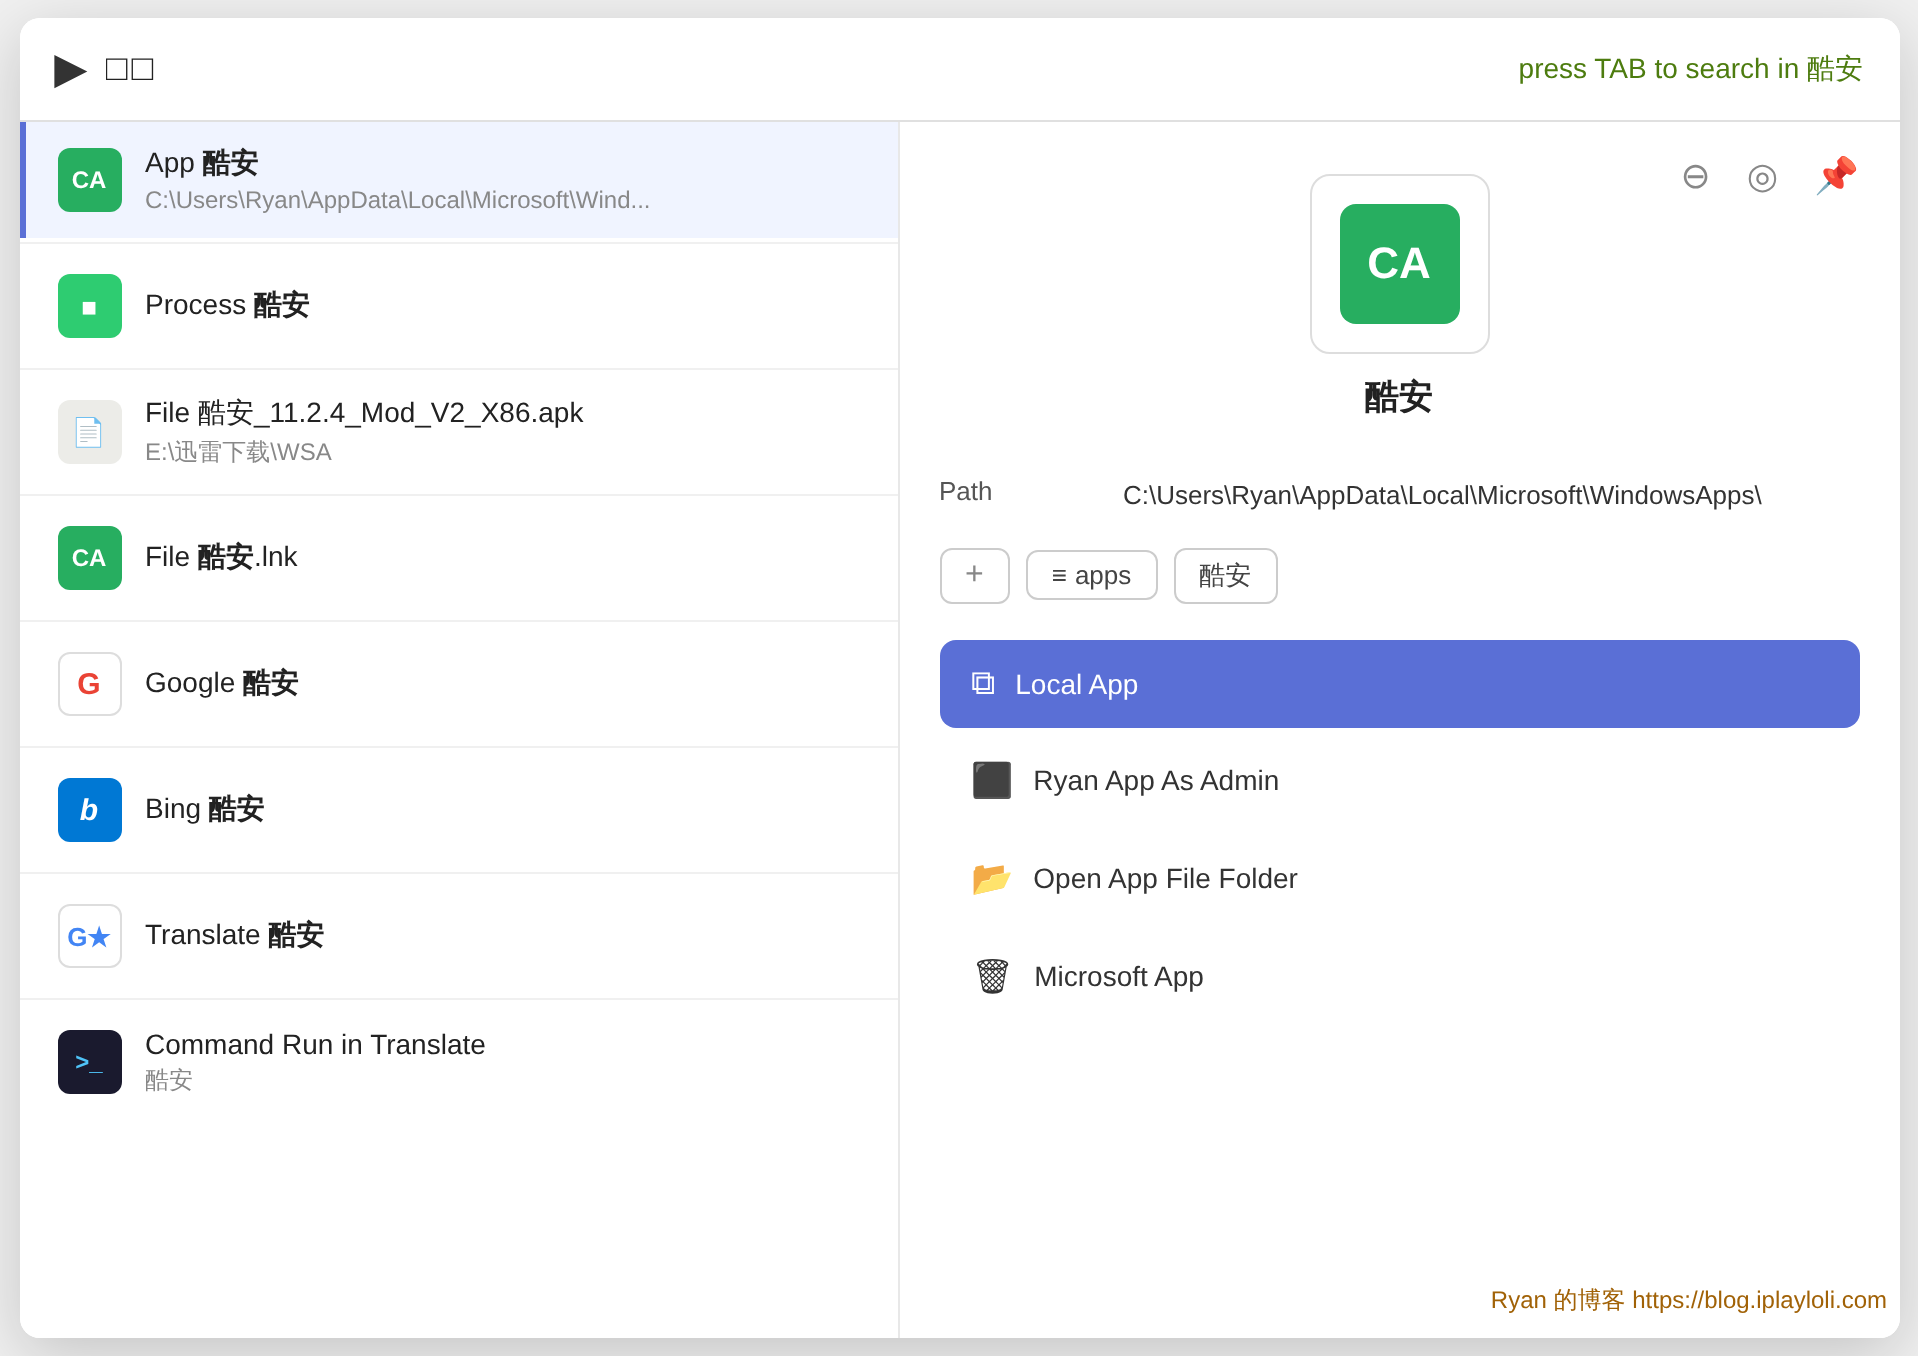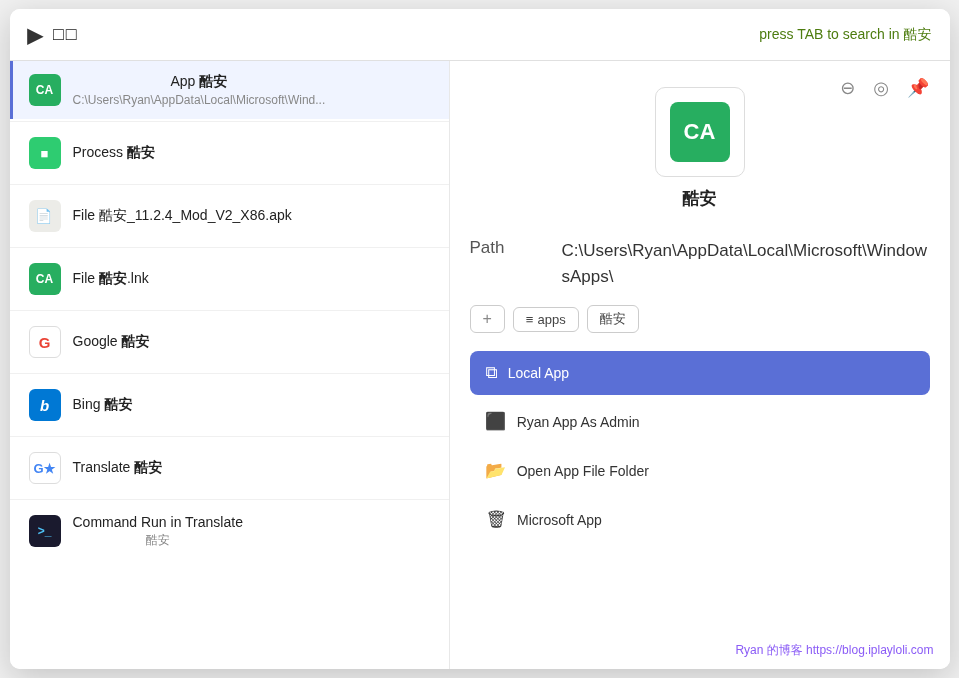--- a/index.html
+++ b/index.html
@@ -69,21 +69,20 @@
       border-left: 3px solid transparent;
       min-height: 58px;
     }
     .list-item.active {
       background: #f0f4ff;
       border-left: 3px solid #5a6fd6;
     }
     .item-text {
       display: flex;
       flex-direction: column;
-      text-align: center;
     }
     .item-title {
       font-size: 14px;
       color: #222;
       font-weight: 500;
     }
     .item-title span.keyword {
       font-weight: 700;
     }
     .item-subtitle {
@@ -151,21 +150,21 @@
     .app-name-large {
       font-size: 17px;
       font-weight: 600;
       color: #222;
       margin-bottom: 12px;
     }
     .path-row {
       display: flex;
       width: 100%;
       margin-bottom: 16px;
-      font-size: 17px;
+      font-size: 13px;
     }
     .path-label {
       color: #555;
       font-weight: 500;
       min-width: 50px;
       margin-right: 10px;
     }
     .path-value {
       color: #333;
       word-break: break-all;
@@ -213,23 +212,23 @@
       background: #5a6fd6;
       color: #fff;
     }
     .action-icon {
       font-size: 17px;
       flex-shrink: 0;
     }
     .footer-credit {
       position: absolute;
       bottom: 10px;
-      right: 16px;
+      right: 6px;
       font-size: 12px;
-      color: #8b5cf6;
+      color: #a16207;
     }
     
     .left-panel::-webkit-scrollbar { width: 4px; }
     .left-panel::-webkit-scrollbar-track { background: #f5f5f5; }
     .left-panel::-webkit-scrollbar-thumb { background: #ccc; border-radius: 2px; }
     .right-panel::-webkit-scrollbar { width: 6px; }
     .right-panel::-webkit-scrollbar-track { background: #f5f5f5; }
     .right-panel::-webkit-scrollbar-thumb { background: #ccc; border-radius: 3px; }
     .divider {
       height: 1px;
@@ -271,20 +270,21 @@
 
       </div>
     </div>
         <div class="divider"></div>
         <div class="list-item">
       <div style="background:#ecece8; color:#666; width:32px; height:32px; border-radius:6px; display:flex; align-items:center; justify-content:center; margin-right:12px; flex-shrink:0; font-size:13px; font-weight:bold;">
             <span style="font-size:14px;color:#888">📄</span>
           </div>
       <div class="item-text">
         <div class="item-title"><span>File 酷安_11.2.4_Mod_V2_X86.apk</span></div>
+        <span class="item-subtitle">E:\迅雷下载\WSA</span>
       </div>
     </div>
         <div class="divider"></div>
         <div class="list-item">
       <div style="background:#27ae60; color:#fff; width:32px; height:32px; border-radius:6px; display:flex; align-items:center; justify-content:center; margin-right:12px; flex-shrink:0; font-size:13px; font-weight:bold;">
             <span style="font-size:12px">CA</span>
           </div>
       <div class="item-text">
         <div class="item-title"><span>File <span class="keyword">酷安</span>.lnk</span></div>
       </div>

